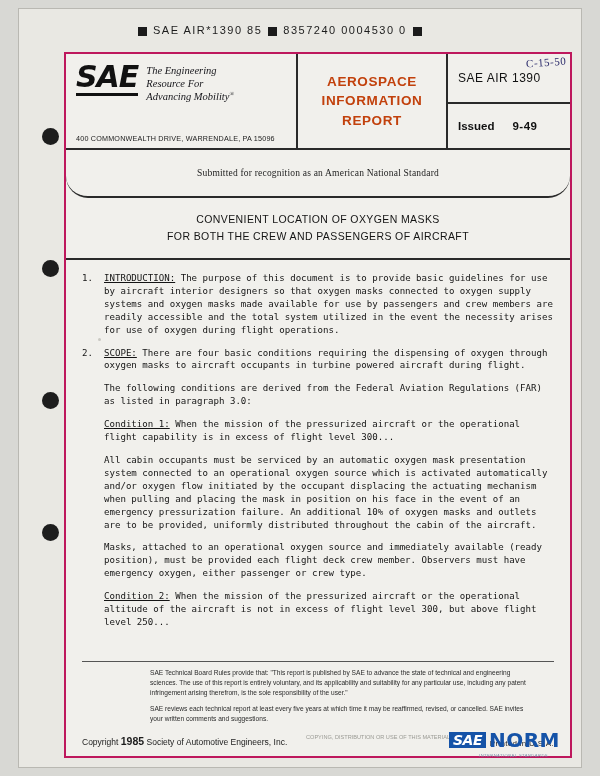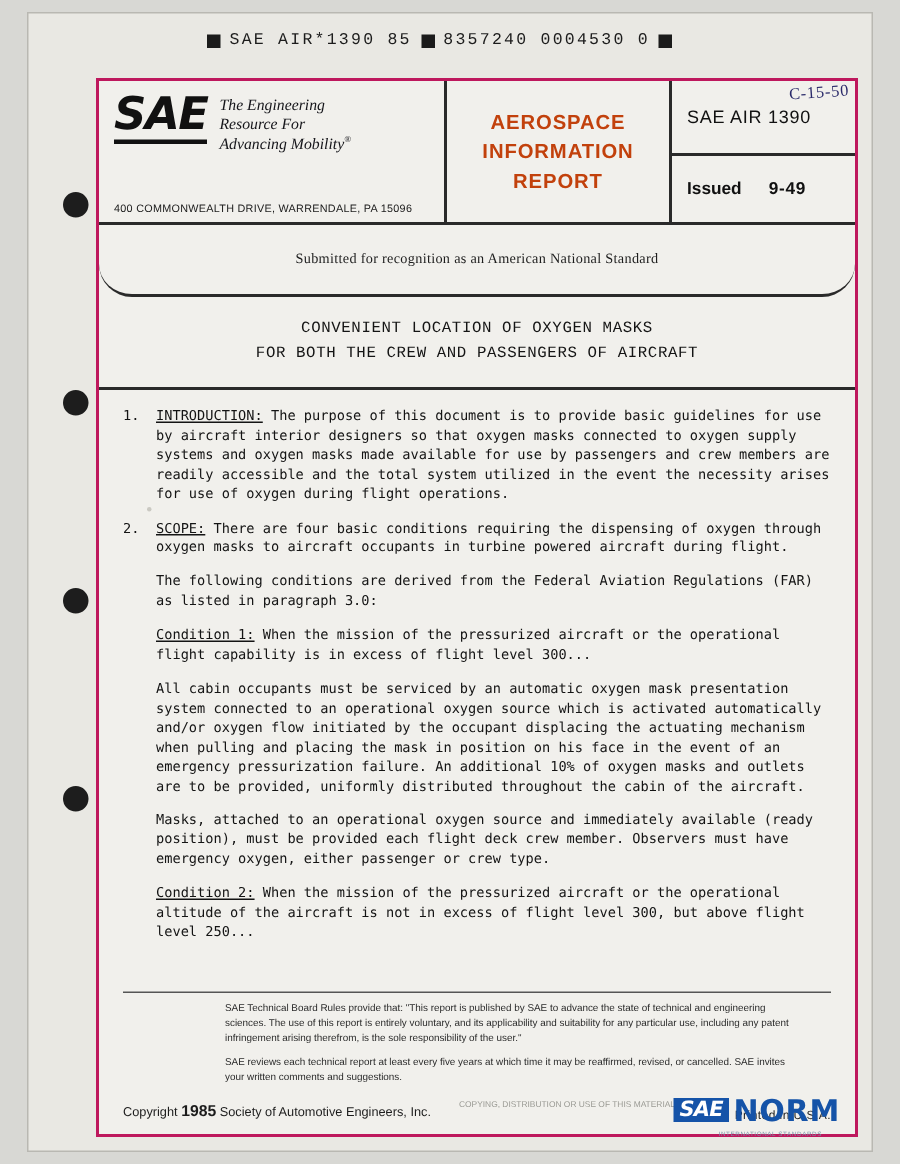--- a/index.html
+++ b/index.html
@@ -28,23 +28,23 @@
     box-shadow: 0 0 0 1px #b9b8b2 inset;
   }
   
   .barcode-strip {
     position: absolute;
     left: 120px;
     top: 10px;
     width: 360px;
     height: 18px;
     display: flex;
-    align-items: center;
+    align-items: flex-end;
     gap: 6px;
-    font-family: Liberation Mono, monospace;
+    font-family: Liberation Sans, sans-serif;
     font-size: 11px;
     letter-spacing: 1.5px;
     color: #1c1c1c;
   }
   .barcode-block {
     display: inline-block;
     width: 9px;
     height: 9px;
     background: #1b1b1b;
   }
@@ -198,21 +198,21 @@
   }
 
   
   .title-band {
     height: 60px;
     border-bottom: 2px solid #2a2a2a;
     display: flex;
     flex-direction: column;
     align-items: center;
     justify-content: center;
-    font-family: Liberation Mono, monospace;
+    font-family: Liberation Sans, sans-serif;
     font-size: 10.5px;
     letter-spacing: 0.4px;
     color: #141414;
     line-height: 1.6;
     text-align: center;
   }
 
   
   .body {
     padding: 12px 16px 4px 16px;

